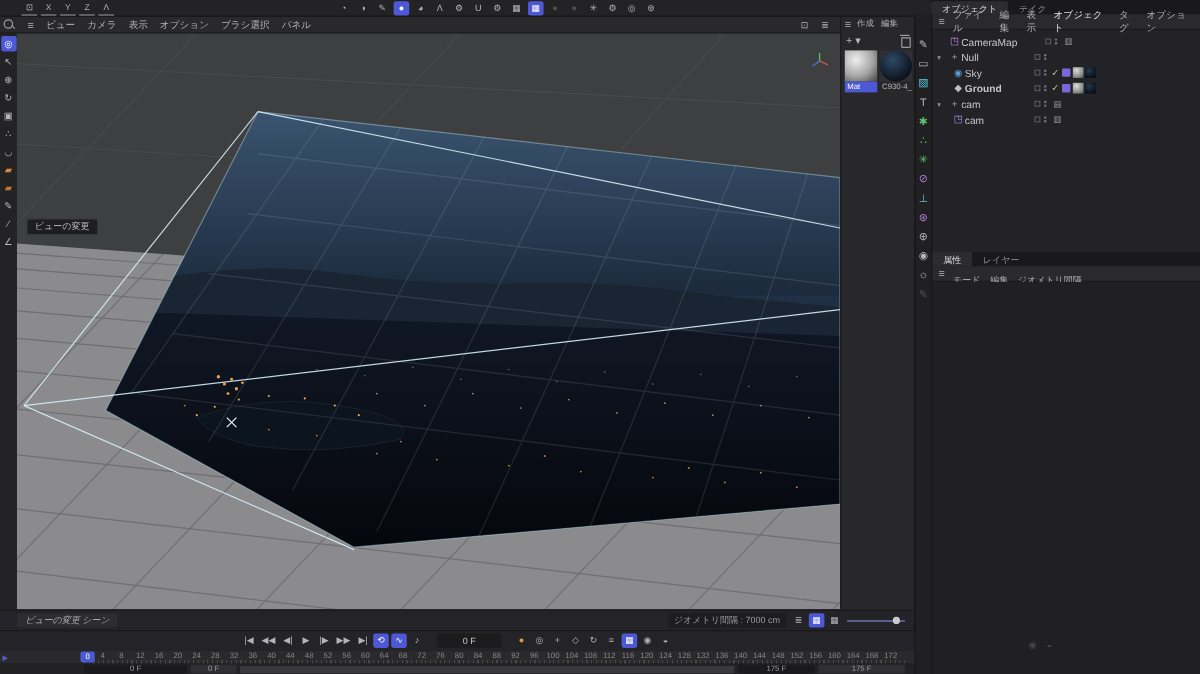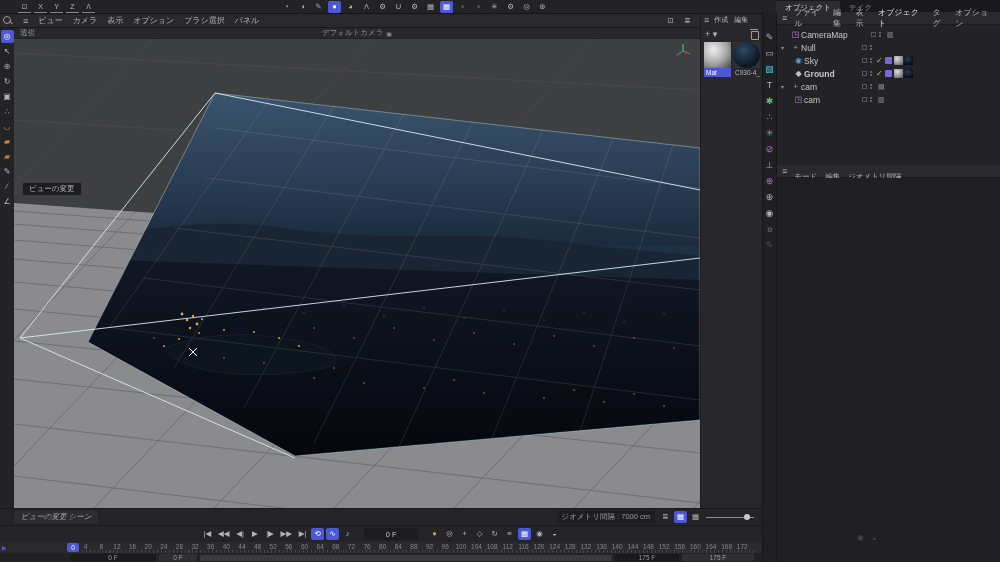--- a/index.html
+++ b/index.html
@@ -407,27 +407,20 @@
         <line x1="201" y1="65" x2="6" y2="310"></line>
         <line x1="6" y1="310" x2="686" y2="230"></line>
         <line x1="6" y1="310" x2="281" y2="430"></line>
       </g>
       <g stroke="#eef6fa" stroke-width="1">
         <line x1="175" y1="320" x2="183" y2="328"></line>
           <line x1="183" y1="320" x2="175" y2="328"></line>
       </g>
     </svg>
 
-    <div class="vp-header">
-      <span>透視</span>
-      <span class="vp-cam">
-        <span>デフォルトカメラ</span>
-        <span class="cam-glyph">▣</span>
-      </span>
-    </div>
 
     <svg class="axis-gizmo" width="18" height="18" viewBox="0 0 18 18">
       <line x1="9" y1="9" x2="16" y2="12" stroke="#d05050" stroke-width="1.2"></line>
       <line x1="9" y1="9" x2="9" y2="2" stroke="#58b858" stroke-width="1.2"></line>
       <line x1="9" y1="9" x2="3" y2="13" stroke="#5070d0" stroke-width="1.2"></line>
     </svg>
 
     <div class="vp-tooltip">
       <span>ビューの変更</span>
     </div>
@@ -605,20 +598,25 @@
         <span class="t-label" style="width:58px;">cam</span>
         <span class="vis"></span>
         <span class="dotcol">
             <span class="dot"></span>
             <span class="dot"></span>
           </span>
         <span class="t-extra">▥</span>
       </div>
     </div>
 
+    <div class="attr-tabs">
+
+    <div class="tab active"><span>属性</span></div>
+        <div class="tab"><span>レイヤー</span></div>
+      </div>
     <div class="attr-menu">
       <span class="hamburger">≡</span>
       <span style="display:flex;gap:8px;margin-top:12px;">
 
       <span class="menu-item" style="font-size:7.5px;"><span>モード</span></span>
           <span class="menu-item" style="font-size:7.5px;"><span>編集</span></span>
           <span class="menu-item" style="font-size:7.5px;"><span>ジオメトリ間隔</span></span>
         </span>
     </div>
     <div class="attr-body">

